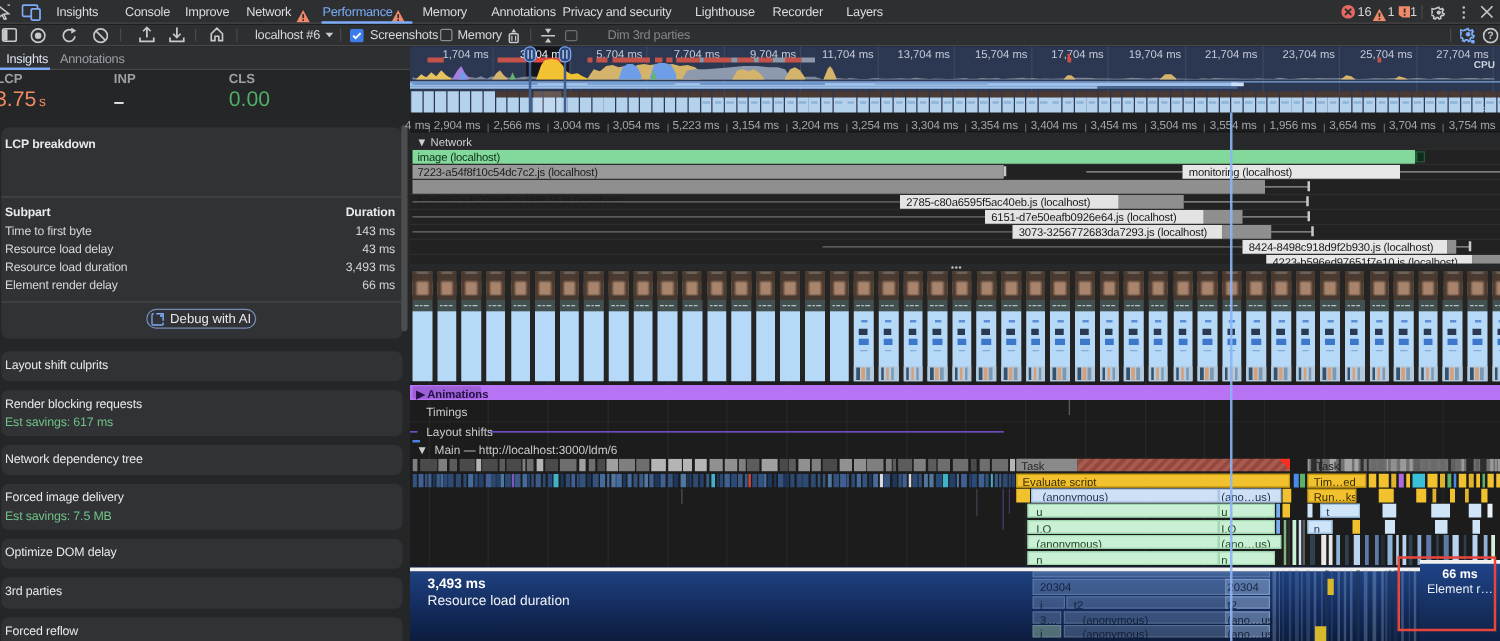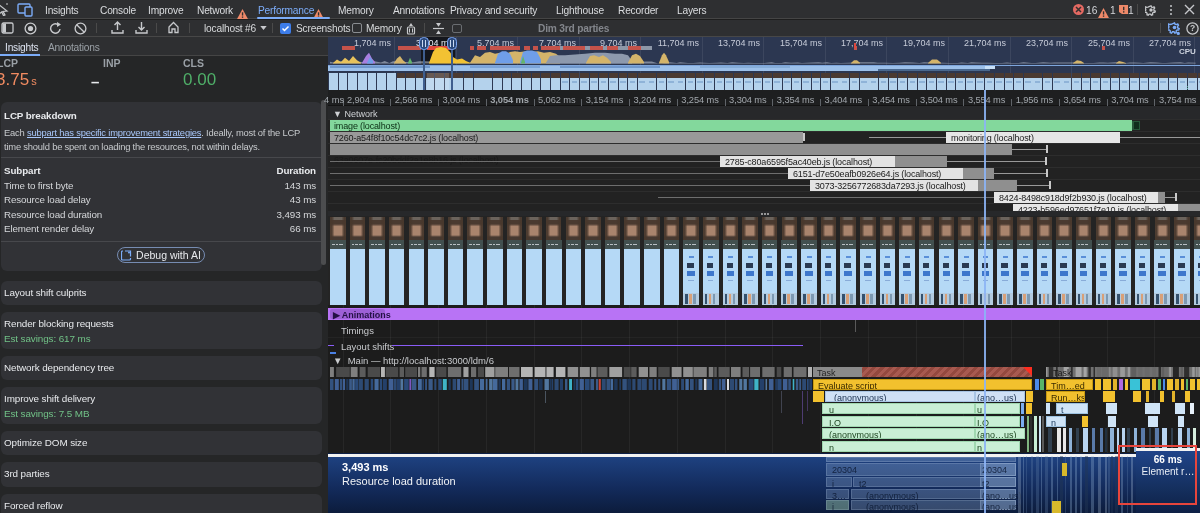--- a/index.html
+++ b/index.html
@@ -113,45 +113,44 @@
       <rect x="2.5" y="5" width="7" height="7" rx="1" fill="none" stroke="#c7c9cc" stroke-width="1.2"></rect>
       <path d="M4.5 6.5 v4 M7.5 6.5 v4" stroke="#c7c9cc" stroke-width="1"></path>
     </svg>
     <div style="position:absolute;left:424px;top:23px;width:1px;height:10px;background:#4a4a4a;"></div>
     <svg style="position:absolute;left:432px;top:21.5px" width="13" height="13" viewBox="0 0 13 13">
       <path d="M1 6.5 h11" stroke="#c7c9cc" stroke-width="1.2"></path>
       <path d="M4 1 L9 1 L6.5 4.7 Z" fill="#c7c9cc"></path>
       <path d="M4 12 L9 12 L6.5 8.3 Z" fill="#c7c9cc"></path>
     </svg>
     <div style="position:absolute;left:452px;top:23.5px;width:9.5px;height:9.5px;background:none;border:1.3px solid #6a6d71;border-radius:2px;"></div>
-    <div style="position:absolute;left:494px;top:24px;font-size:10.2px;color:#83868c;font-weight:700;white-space:nowrap;line-height:1;letter-spacing:-0.2px;padding-left:44px;">Dim 3rd parties</div>
+    <div style="position:absolute;left:442px;top:24px;font-size:10.2px;color:#83868c;font-weight:400;white-space:nowrap;line-height:1;letter-spacing:-0.2px;padding-left:44px;">Dim 3rd parties</div>
     <div style="position:absolute;left:1160px;top:23px;width:1px;height:10px;background:#4a4a4a;"></div>
     <svg style="position:absolute;left:1168px;top:21px" width="13" height="14" viewBox="0 0 24 26">
       <path fill="none" stroke="#7cacf8" stroke-width="2.6" d="M12 3.5 l1.2 2.6 2.8.5 2 -1 1.4 2.4 -1.8 2.2.5 2.8 2.6 1.2 -1 2.6 -2.8 -.3 -1.9 2.1.3 2.8 -2.6 1 -1.7 -2.3 -2.8 0 -1.7 2.3 -2.6 -1 .3 -2.8 -1.9 -2.1 -2.8.3 -1 -2.6 2.6 -1.2.5 -2.8 -1.8 -2.2 1.4 -2.4 2 1 2.8 -.5 Z"></path>
       <circle cx="12" cy="12" r="3.4" fill="#7cacf8"></circle>
       <circle cx="19" cy="23" r="3" fill="#7cacf8"></circle>
     </svg>
     <svg style="position:absolute;left:1186px;top:21.5px" width="13" height="13" viewBox="0 0 13 13">
       <circle cx="6.5" cy="6.5" r="5.6" fill="none" stroke="#c5c7ca" stroke-width="1.3"></circle>
       <text x="6.5" y="9.4" font-size="8.5" font-weight="bold" fill="#c5c7ca" text-anchor="middle" font-family="Liberation Sans">?</text>
     </svg>
     <div style="position:absolute;left:0px;top:37px;width:328px;height:476px;background:#252627;"></div>
     <div style="position:absolute;left:0px;top:37px;width:328px;height:19px;background:#2e2f31;border-bottom:1px solid #454545;"></div>
     <div style="position:absolute;left:5px;top:43px;font-size:10.2px;color:#dde3f0;font-weight:400;white-space:nowrap;line-height:1;letter-spacing:-0.2px;">Insights</div>
     <div style="position:absolute;left:0px;top:53.5px;width:40px;height:2px;background:#7cacf8;"></div>
     <div style="position:absolute;left:48px;top:43px;font-size:10.2px;color:#9aa0a6;font-weight:400;white-space:nowrap;line-height:1;letter-spacing:-0.2px;">Annotations</div>
     <div style="position:absolute;left:-3px;top:58px;font-size:10.5px;color:#9aa0a6;font-weight:700;white-space:nowrap;line-height:1;">LCP</div>
-    <div style="position:absolute;left:91px;top:58px;font-size:10.5px;color:#9aa0a6;font-weight:700;white-space:nowrap;line-height:1;margin-left:12px;">INP</div>
+    <div style="position:absolute;left:91px;top:58px;font-size:10.5px;color:#9aa0a6;font-weight:700;white-space:nowrap;line-height:1;">INP</div>
     <div style="position:absolute;left:183px;top:58px;font-size:10.5px;color:#9aa0a6;font-weight:700;white-space:nowrap;line-height:1;">CLS</div>
     <div style="position:absolute;left:-4px;top:71px;font-size:17px;color:#f18b61;white-space:nowrap;line-height:1;">3.75<span style="font-size:11px"> s</span></div>
     <div style="position:absolute;left:91px;top:74px;font-size:15px;color:#e8eaed;font-weight:700;white-space:nowrap;line-height:1;">–</div>
     <div style="position:absolute;left:183px;top:71px;font-size:17px;color:#4fae68;font-weight:400;white-space:nowrap;line-height:1;">0.00</div>
     <div style="position:absolute;left:1px;top:102px;width:321px;height:169px;background:#313236;border-radius:6px;"></div>
     <div style="position:absolute;left:4px;top:111px;font-size:9.8px;color:#e8eaed;font-weight:700;white-space:nowrap;line-height:1;letter-spacing:-0.1px;">LCP breakdown</div>
-    <div style="position:absolute;left:4px;top:126px;width:316px;font-size:9.4px;line-height:14px;color:#c7cacd;letter-spacing:-0.2px;">Each <span style="color:#a8c7fa;text-decoration:underline">subpart has specific improvement strategies</span>. Ideally, most of the LCP<br>time should be spent on loading the resources, not within delays.</div>
     <div style="position:absolute;left:1px;top:157px;width:321px;height:1px;background:#47484c;"></div>
     <div style="position:absolute;left:4px;top:166px;font-size:9.8px;color:#e8eaed;font-weight:700;white-space:nowrap;line-height:1;letter-spacing:-0.1px;">Subpart</div>
     <div style="position:absolute;left:260px;top:166px;font-size:9.8px;color:#e8eaed;font-weight:700;white-space:nowrap;line-height:1;left:auto;right:884px;letter-spacing:-0.1px;">Duration</div>
     <div style="position:absolute;left:4px;top:180.5px;font-size:9.8px;color:#d5d7da;font-weight:400;white-space:nowrap;line-height:1;letter-spacing:-0.15px;">Time to first byte</div>
     <div style="position:absolute;right:884px;top:180.5px;font-size:9.8px;color:#d5d7da;white-space:nowrap;line-height:1;letter-spacing:-0.1px;">143 ms</div>
     <div style="position:absolute;left:4px;top:195px;font-size:9.8px;color:#d5d7da;font-weight:400;white-space:nowrap;line-height:1;letter-spacing:-0.15px;">Resource load delay</div>
     <div style="position:absolute;right:884px;top:195px;font-size:9.8px;color:#d5d7da;white-space:nowrap;line-height:1;letter-spacing:-0.1px;">43 ms</div>
     <div style="position:absolute;left:4px;top:209.5px;font-size:9.8px;color:#d5d7da;font-weight:400;white-space:nowrap;line-height:1;letter-spacing:-0.15px;">Resource load duration</div>
     <div style="position:absolute;right:884px;top:209.5px;font-size:9.8px;color:#d5d7da;white-space:nowrap;line-height:1;letter-spacing:-0.1px;">3,493 ms</div>
     <div style="position:absolute;left:4px;top:224px;font-size:9.8px;color:#d5d7da;font-weight:400;white-space:nowrap;line-height:1;letter-spacing:-0.15px;">Element render delay</div>
@@ -166,24 +165,24 @@
       <span style="font-size:10.5px;color:#e8eaed">Debug with AI</span>
     </div>
     <div style="position:absolute;left:1px;top:281px;width:321px;height:24px;background:#313236;border-radius:6px;"></div>
     <div style="position:absolute;left:4px;top:288px;font-size:9.9px;color:#e8eaed;font-weight:500;white-space:nowrap;line-height:1;letter-spacing:-0.1px;">Layout shift culprits</div>
     <div style="position:absolute;left:1px;top:312px;width:321px;height:37px;background:#313236;border-radius:6px;"></div>
     <div style="position:absolute;left:4px;top:319px;font-size:9.9px;color:#e8eaed;font-weight:500;white-space:nowrap;line-height:1;letter-spacing:-0.1px;">Render blocking requests</div>
     <div style="position:absolute;left:4px;top:334px;font-size:9.9px;color:#71c287;font-weight:400;white-space:nowrap;line-height:1;letter-spacing:-0.1px;">Est savings: 617 ms</div>
     <div style="position:absolute;left:1px;top:356px;width:321px;height:24px;background:#313236;border-radius:6px;"></div>
     <div style="position:absolute;left:4px;top:363px;font-size:9.9px;color:#e8eaed;font-weight:500;white-space:nowrap;line-height:1;letter-spacing:-0.1px;">Network dependency tree</div>
     <div style="position:absolute;left:1px;top:387px;width:321px;height:37px;background:#313236;border-radius:6px;"></div>
-    <div style="position:absolute;left:4px;top:394px;font-size:9.9px;color:#e8eaed;font-weight:500;white-space:nowrap;line-height:1;letter-spacing:-0.1px;">Improve shift delivery</div>
+    <div style="position:absolute;left:4px;top:394px;font-size:9.9px;color:#e8eaed;font-weight:500;white-space:nowrap;line-height:1;letter-spacing:-0.1px;">Forced image delivery</div>
     <div style="position:absolute;left:4px;top:409px;font-size:9.9px;color:#71c287;font-weight:400;white-space:nowrap;line-height:1;letter-spacing:-0.1px;">Est savings: 7.5 MB</div>
     <div style="position:absolute;left:1px;top:431px;width:321px;height:24px;background:#313236;border-radius:6px;"></div>
-    <div style="position:absolute;left:4px;top:438px;font-size:9.9px;color:#e8eaed;font-weight:500;white-space:nowrap;line-height:1;letter-spacing:-0.1px;">Optimize DOM size</div>
+    <div style="position:absolute;left:4px;top:438px;font-size:9.9px;color:#e8eaed;font-weight:500;white-space:nowrap;line-height:1;letter-spacing:-0.1px;">Optimize DOM delay</div>
     <div style="position:absolute;left:1px;top:462px;width:321px;height:25px;background:#313236;border-radius:6px;"></div>
     <div style="position:absolute;left:4px;top:469px;font-size:9.9px;color:#e8eaed;font-weight:500;white-space:nowrap;line-height:1;letter-spacing:-0.1px;">3rd parties</div>
     <div style="position:absolute;left:1px;top:494px;width:321px;height:24px;background:#313236;border-radius:6px;"></div>
     <div style="position:absolute;left:4px;top:501px;font-size:9.9px;color:#e8eaed;font-weight:500;white-space:nowrap;line-height:1;letter-spacing:-0.1px;">Forced reflow</div>
     <div style="position:absolute;left:321px;top:100px;width:5px;height:165px;background:#4c4d4f;border-radius:3px;"></div>
     <div style="position:absolute;left:328px;top:37px;width:872px;height:476px;background:#1c1c1c;"></div>
     <div style="position:absolute;left:328px;top:37px;width:872px;height:53px;background:#2c3751;"></div>
     <div style="position:absolute;left:394.0px;top:37px;width:1px;height:53px;background:rgba(255,255,255,0.08);"></div>
     <div style="position:absolute;right:809px;top:39px;font-size:9px;color:#c6cbd8;white-space:nowrap;line-height:1;">1,704 ms</div>
     <div style="position:absolute;left:455.55px;top:37px;width:1px;height:53px;background:rgba(255,255,255,0.08);"></div>
@@ -517,23 +516,23 @@
     <div style="position:absolute;left:447px;top:37px;width:10px;height:13px;background:#2c4a7c;border:1px solid #7da7f5;border-radius:4.5px;"></div>
     <div style="position:absolute;left:450.2px;top:40px;width:1.2px;height:7px;background:#c9d9f2;"></div>
     <div style="position:absolute;left:452.7px;top:40px;width:1.2px;height:7px;background:#c9d9f2;"></div>
     <div style="position:absolute;left:328px;top:90px;width:872px;height:16px;background:#1e1f20;border-bottom:1px solid #141414;"></div>
     <div style="position:absolute;left:347.0px;top:95.5px;font-size:9.3px;color:#a2a7ac;font-weight:400;white-space:nowrap;line-height:1;letter-spacing:-0.1px;">2,904 ms</div>
     <div style="position:absolute;left:342.5px;top:99px;width:1px;height:7px;background:#5f6368;"></div>
     <div style="position:absolute;left:394.76px;top:95.5px;font-size:9.3px;color:#a2a7ac;font-weight:400;white-space:nowrap;line-height:1;letter-spacing:-0.1px;">2,566 ms</div>
     <div style="position:absolute;left:390.26px;top:99px;width:1px;height:7px;background:#5f6368;"></div>
     <div style="position:absolute;left:442.52px;top:95.5px;font-size:9.3px;color:#a2a7ac;font-weight:400;white-space:nowrap;line-height:1;letter-spacing:-0.1px;">3,004 ms</div>
     <div style="position:absolute;left:438.02px;top:99px;width:1px;height:7px;background:#5f6368;"></div>
-    <div style="position:absolute;left:490.28px;top:95.5px;font-size:9.3px;color:#a2a7ac;font-weight:700;white-space:nowrap;line-height:1;letter-spacing:-0.1px;">3,054 ms</div>
+    <div style="position:absolute;left:490.28px;top:95.5px;font-size:9.3px;color:#a2a7ac;font-weight:400;white-space:nowrap;line-height:1;letter-spacing:-0.1px;">3,054 ms</div>
     <div style="position:absolute;left:485.78px;top:99px;width:1px;height:7px;background:#5f6368;"></div>
-    <div style="position:absolute;left:538.04px;top:95.5px;font-size:9.3px;color:#a2a7ac;font-weight:400;white-space:nowrap;line-height:1;letter-spacing:-0.1px;">5,062 ms</div>
+    <div style="position:absolute;left:538.04px;top:95.5px;font-size:9.3px;color:#a2a7ac;font-weight:400;white-space:nowrap;line-height:1;letter-spacing:-0.1px;">5,223 ms</div>
     <div style="position:absolute;left:533.54px;top:99px;width:1px;height:7px;background:#5f6368;"></div>
     <div style="position:absolute;left:585.8px;top:95.5px;font-size:9.3px;color:#a2a7ac;font-weight:400;white-space:nowrap;line-height:1;letter-spacing:-0.1px;">3,154 ms</div>
     <div style="position:absolute;left:581.3px;top:99px;width:1px;height:7px;background:#5f6368;"></div>
     <div style="position:absolute;left:633.56px;top:95.5px;font-size:9.3px;color:#a2a7ac;font-weight:400;white-space:nowrap;line-height:1;letter-spacing:-0.1px;">3,204 ms</div>
     <div style="position:absolute;left:629.06px;top:99px;width:1px;height:7px;background:#5f6368;"></div>
     <div style="position:absolute;left:681.3199999999999px;top:95.5px;font-size:9.3px;color:#a2a7ac;font-weight:400;white-space:nowrap;line-height:1;letter-spacing:-0.1px;">3,254 ms</div>
     <div style="position:absolute;left:676.8199999999999px;top:99px;width:1px;height:7px;background:#5f6368;"></div>
     <div style="position:absolute;left:729.0799999999999px;top:95.5px;font-size:9.3px;color:#a2a7ac;font-weight:400;white-space:nowrap;line-height:1;letter-spacing:-0.1px;">3,304 ms</div>
     <div style="position:absolute;left:724.5799999999999px;top:99px;width:1px;height:7px;background:#5f6368;"></div>
     <div style="position:absolute;left:776.8399999999999px;top:95.5px;font-size:9.3px;color:#a2a7ac;font-weight:400;white-space:nowrap;line-height:1;letter-spacing:-0.1px;">3,354 ms</div>
@@ -582,21 +581,21 @@
     <div style="position:absolute;left:328px;top:155px;width:872px;height:1px;background:rgba(255,255,255,0.05);"></div>
     <div style="position:absolute;left:328px;top:167px;width:872px;height:1px;background:rgba(255,255,255,0.05);"></div>
     <div style="position:absolute;left:328px;top:179px;width:872px;height:1px;background:rgba(255,255,255,0.05);"></div>
     <div style="position:absolute;left:328px;top:191px;width:872px;height:1px;background:rgba(255,255,255,0.05);"></div>
     <div style="position:absolute;left:328px;top:203px;width:872px;height:1px;background:rgba(255,255,255,0.05);"></div>
     <div style="position:absolute;left:330px;top:119.5px;width:802px;height:11px;background:#83d89c;"></div>
     <div style="position:absolute;left:1132px;top:120.5px;width:8px;height:9px;background:#26583a;"></div>
     <div style="position:absolute;left:1133.5px;top:121.5px;width:5px;height:7px;background:#0f2d1c;"></div>
     <div style="position:absolute;left:334px;top:122px;font-size:9px;color:#0b2e14;font-weight:400;white-space:nowrap;line-height:1;letter-spacing:-0.15px;">image (localhost)</div>
     <div style="position:absolute;left:330px;top:131.5px;width:473px;height:11px;background:#999999;"></div>
-    <div style="position:absolute;left:334px;top:134px;font-size:9px;color:#1a1a1a;font-weight:400;white-space:nowrap;line-height:1;letter-spacing:-0.15px;">7260-a54f8f10c54dc7c2.js (localhost)</div>
+    <div style="position:absolute;left:334px;top:134px;font-size:9px;color:#1a1a1a;font-weight:400;white-space:nowrap;line-height:1;letter-spacing:-0.15px;">7223-a54f8f10c54dc7c2.js (localhost)</div>
     <div style="position:absolute;left:803px;top:133px;width:1.5px;height:8px;background:#c9c9c9;"></div>
     <div style="position:absolute;left:869px;top:136.5px;width:77px;height:1px;background:#999999;"></div>
     <div style="position:absolute;left:946px;top:131.5px;width:174px;height:11px;background:#e6e6e6;"></div>
     <div style="position:absolute;left:951px;top:134px;font-size:9px;color:#1a1a1a;font-weight:400;white-space:nowrap;line-height:1;letter-spacing:-0.15px;">monitoring (localhost)</div>
     <div style="position:absolute;left:1120px;top:136.5px;width:80px;height:1px;background:#999999;"></div>
     <div style="position:absolute;left:330px;top:143.5px;width:682px;height:11px;background:#8f8f8f;"></div>
     <div style="position:absolute;left:334px;top:146px;font-size:9px;color:#1a1a1a;font-weight:400;white-space:nowrap;line-height:1;letter-spacing:-0.15px;margin-top:10px;">63a0607e-fc20bddf2a1e8b16.js (localhost)</div>
     <div style="position:absolute;left:1012px;top:148.5px;width:35px;height:1px;background:#999999;"></div>
     <div style="position:absolute;left:1046px;top:145px;width:1.5px;height:8px;background:#c9c9c9;"></div>
     <div style="position:absolute;left:330px;top:160.5px;width:390px;height:1px;background:#6e6e6e;"></div>

